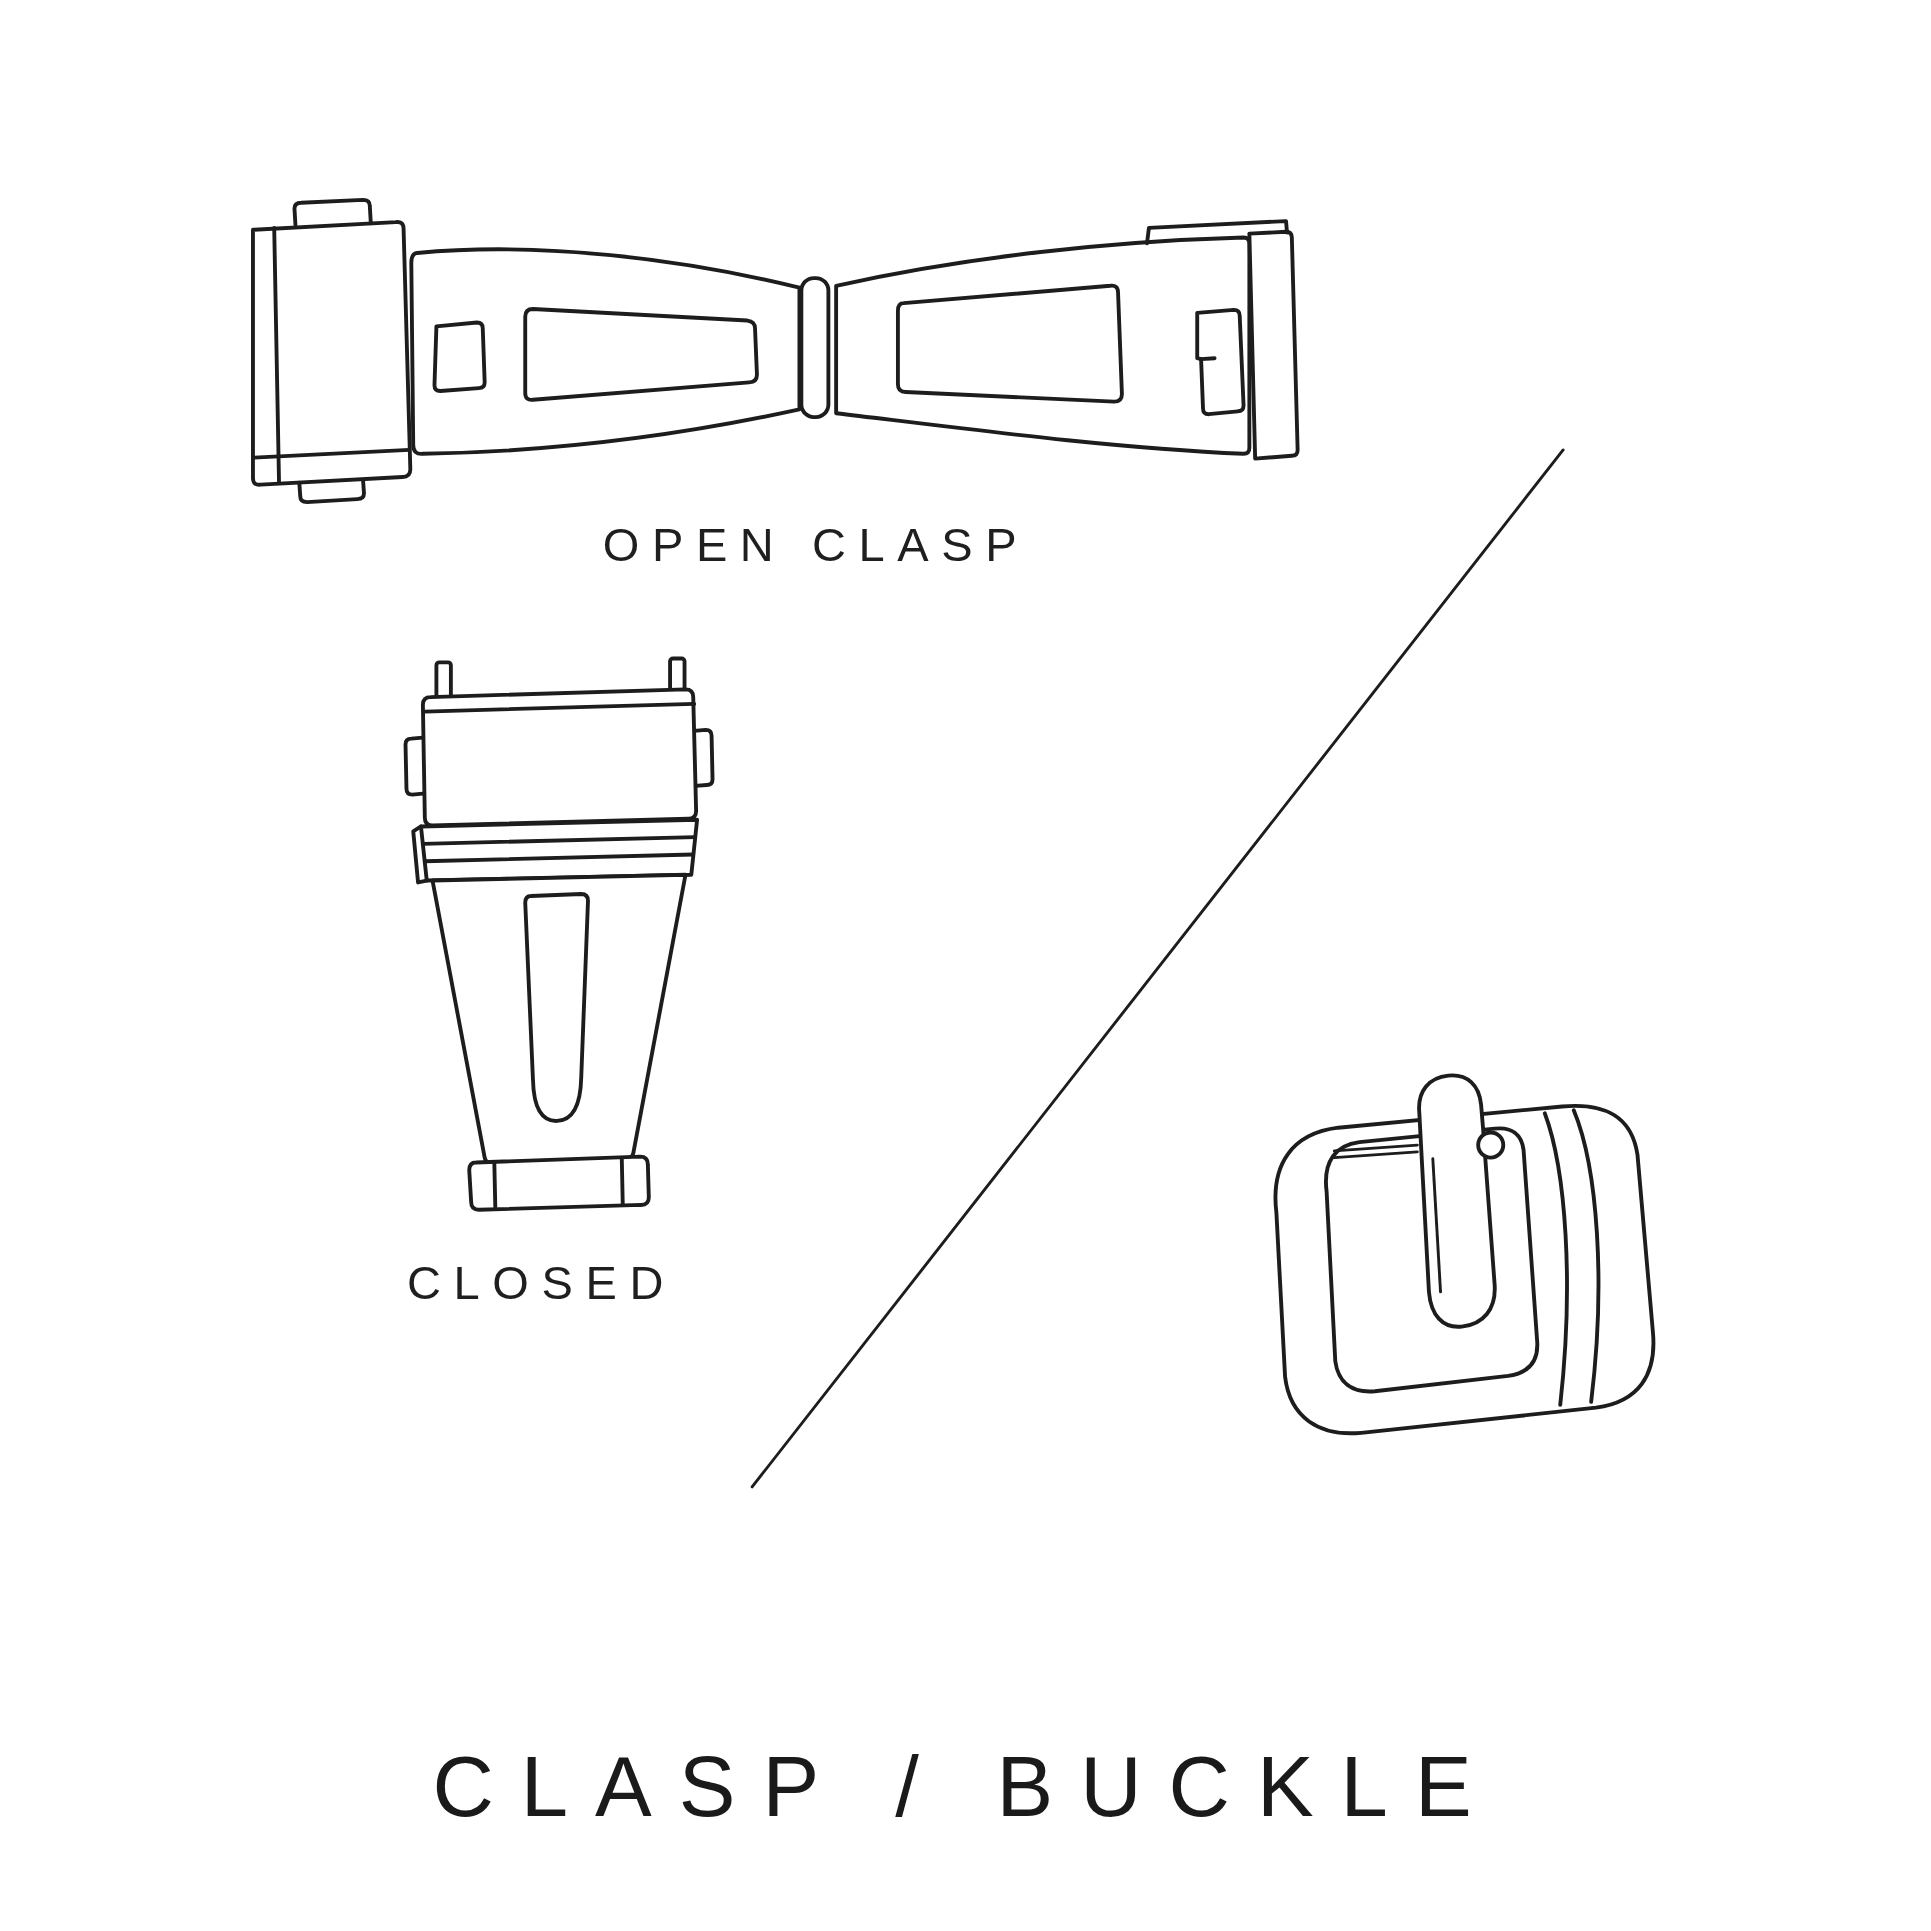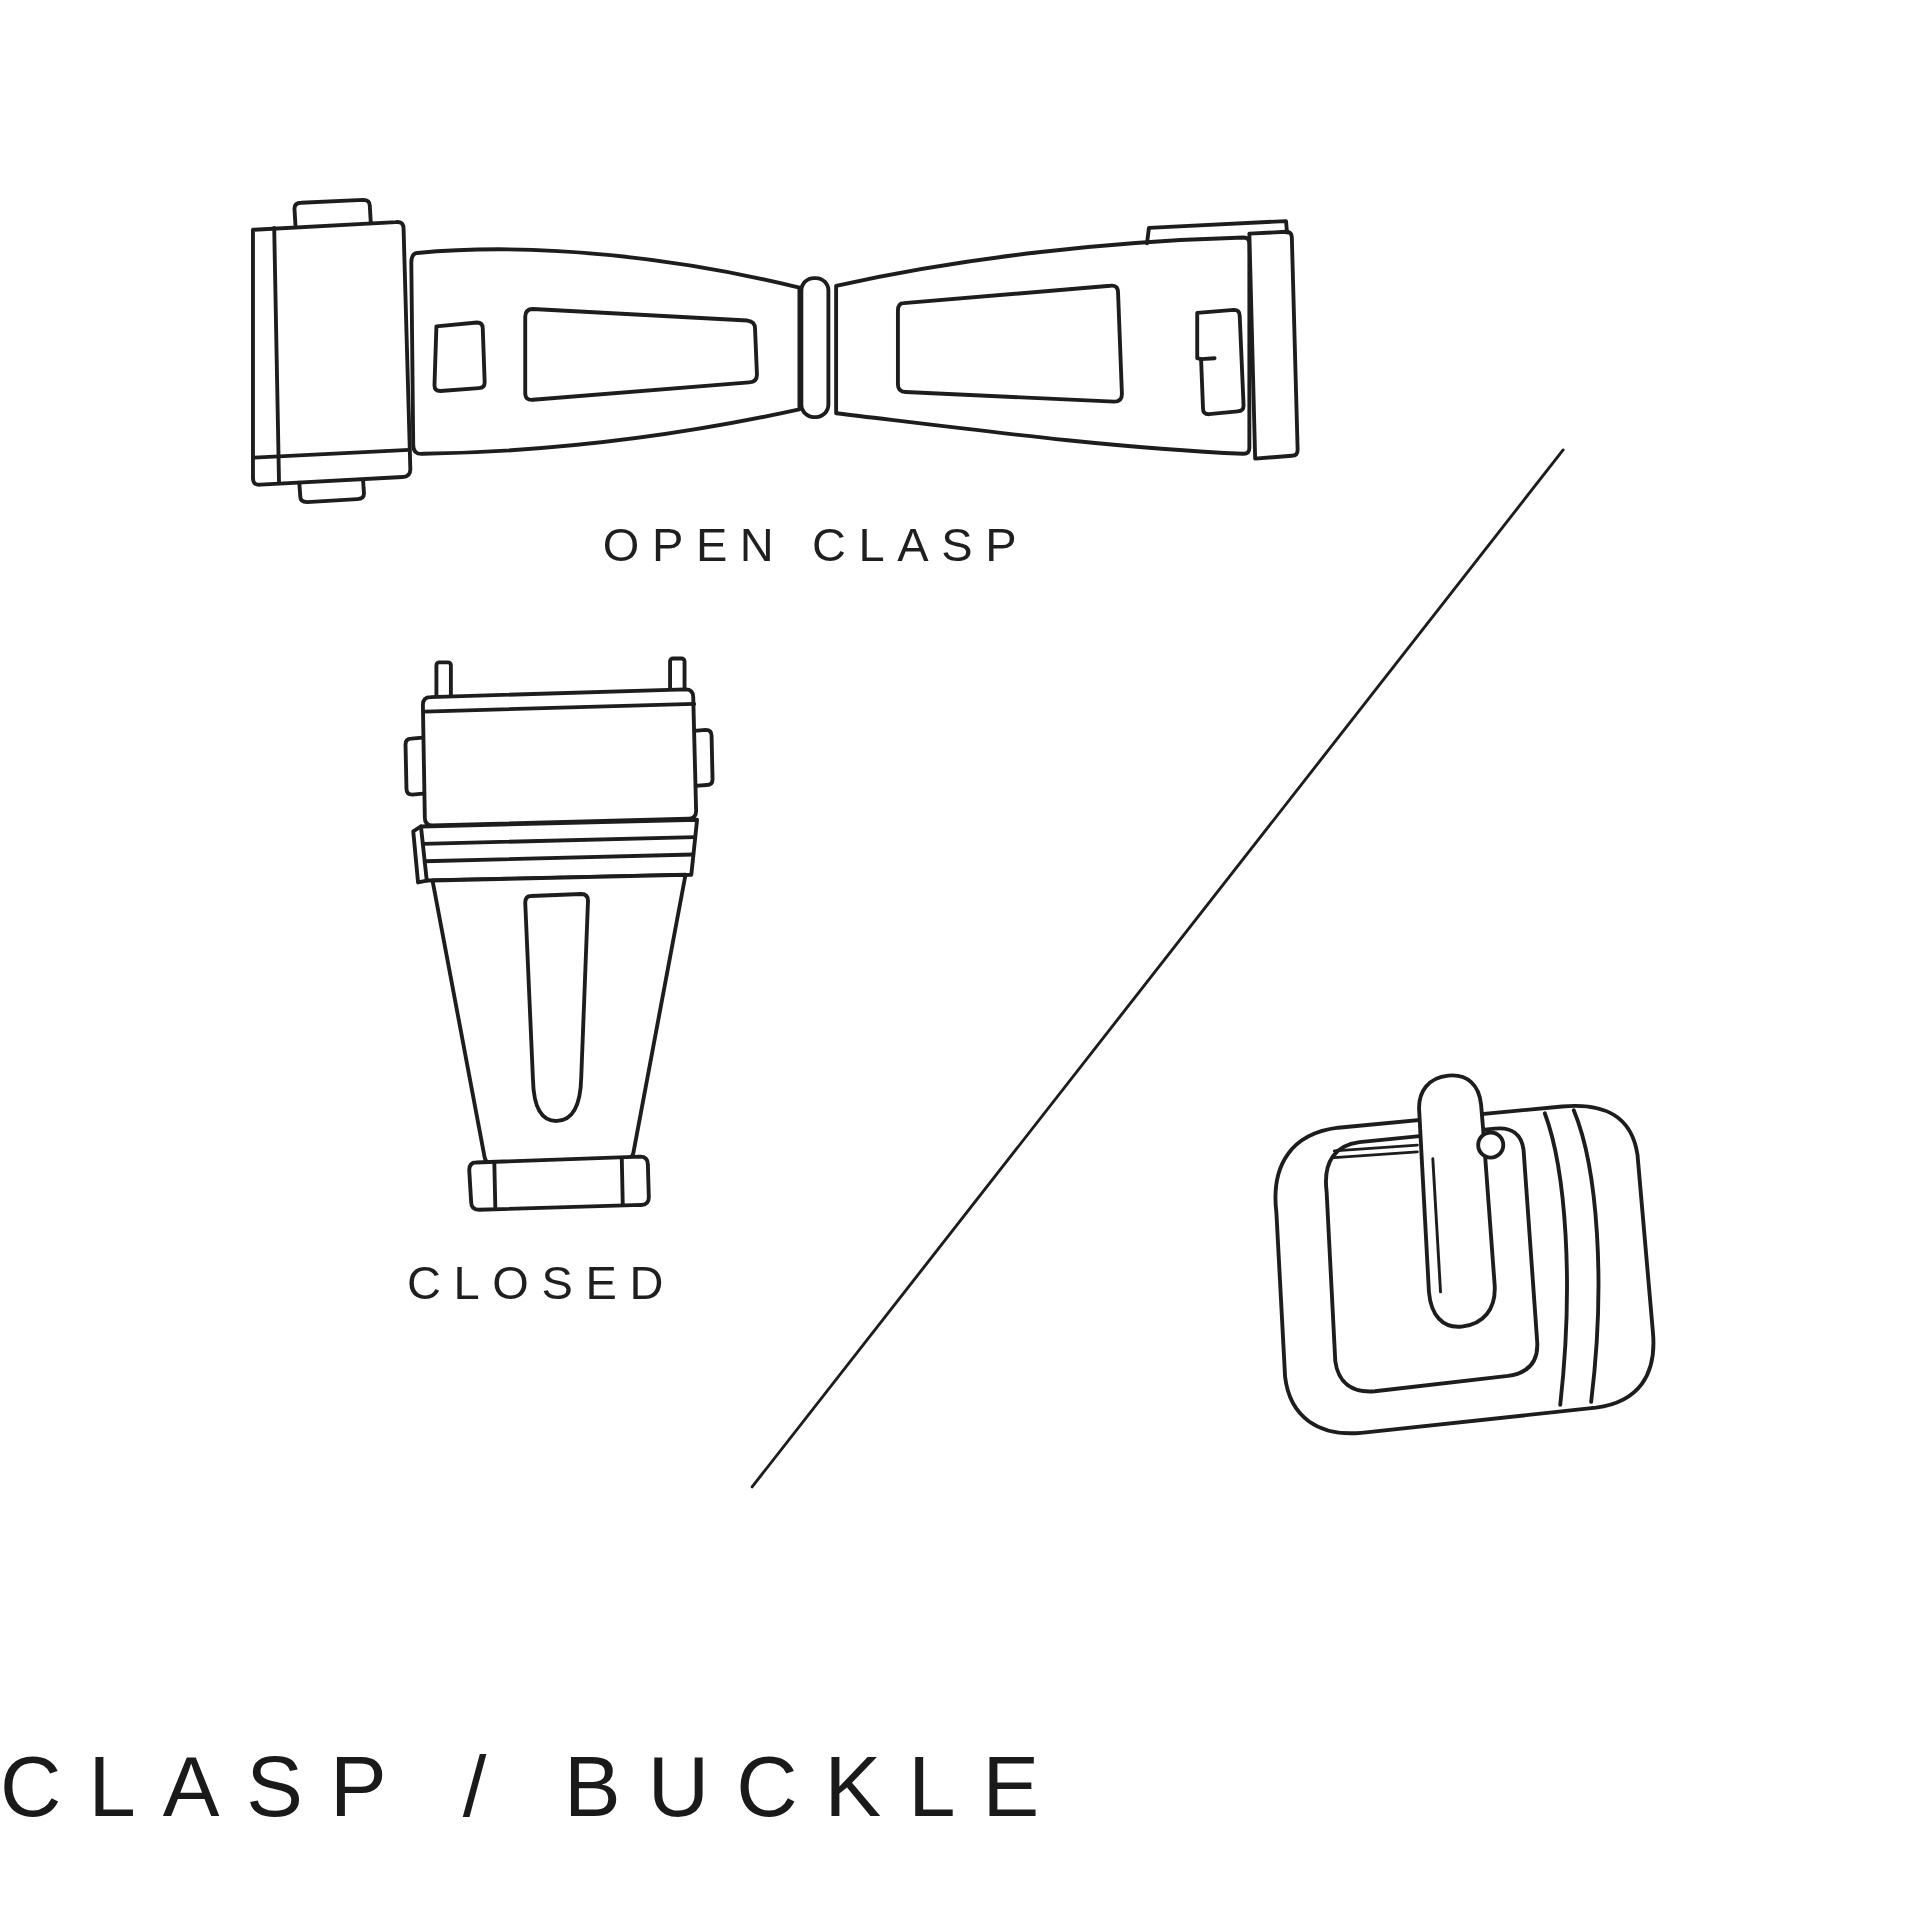--- a/index.html
+++ b/index.html
@@ -40,21 +40,21 @@
     text-align: center;
     white-space: nowrap;
   }
   .label-open   { left: 430px; width: 772px; top: 517px; }
   .label-closed { left: 252px; width: 579px; top: 1255px; }
   .title {
     position: absolute;
     left: 0;
     right: 0;
     top: 1738px;
-    text-align: left;
+    text-align: center;
     color: #1a1a1a;
     font-size: 85px;
     letter-spacing: 27px;
     font-weight: 500;
     white-space: nowrap;
   }
 </style>
 </head>
 <body>
 

